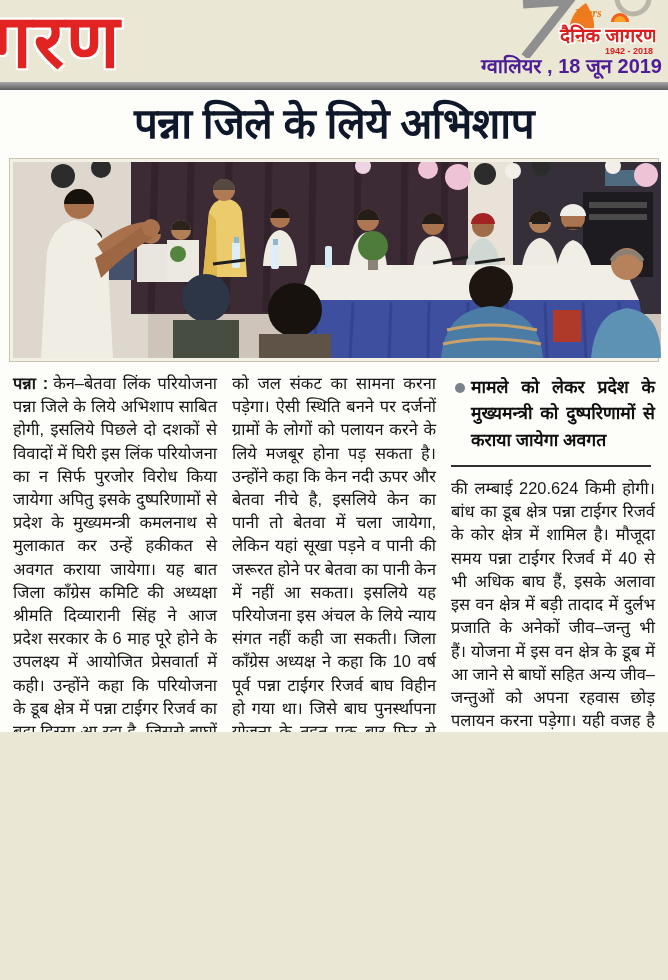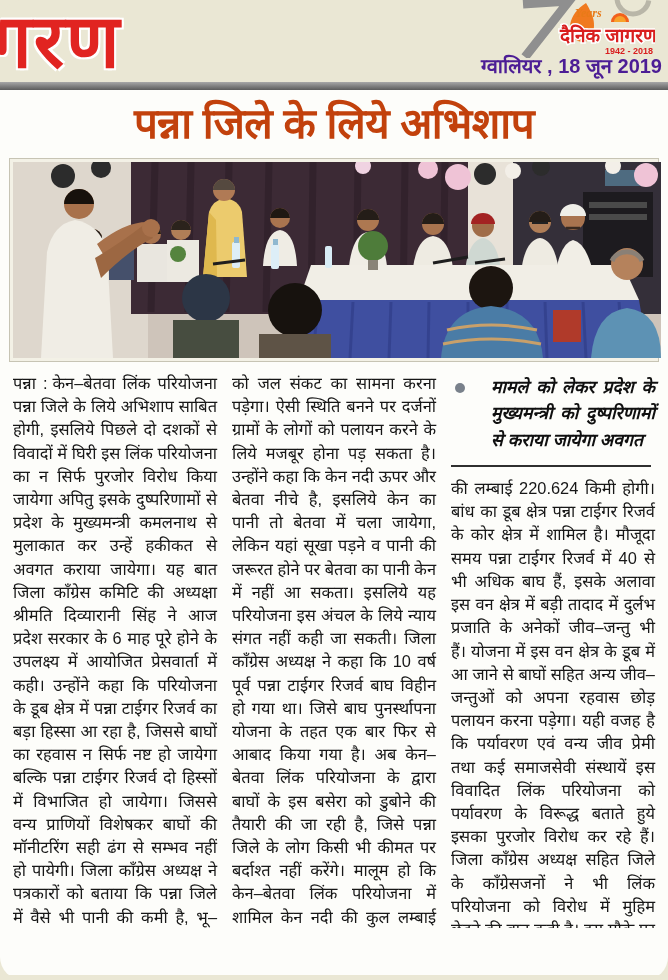--- a/index.html
+++ b/index.html
@@ -1,40 +1,40 @@
 <!DOCTYPE html>
 <html lang="hi"><head>
 <meta charset="utf-8">
 <style>
   html,body{margin:0;padding:0;}
   body{width:668px;height:980px;overflow:hidden;background:#eae7d4;
        font-family:"Liberation Sans","DejaVu Sans",sans-serif;}
-  .page{position:relative;width:668px;height:980px;overflow:hidden;border-radius:23px;}
+  .page{position:relative;width:668px;height:732px;overflow:hidden;}
 
   
   .masthead{position:relative;height:82px;background:#eae7d4;overflow:hidden;}
   .mast-fragment{position:absolute;top:-12px;left:-10px;font-size:74px;font-weight:700;
        color:#e12421;letter-spacing:2px;
        text-shadow:2px 2px 0 #fff,-2px -2px 0 #fff,2px -2px 0 #fff,-2px 2px 0 #fff;}
   .logo-block{position:absolute;top:0;right:13px;width:190px;height:58px;}
   .edition-dateline{position:absolute;top:52px;right:6px;font-size:20px;font-weight:700;color:#4c1d95;}
 
   
   .divider-bar{height:8px;background:linear-gradient(#a7a7a7,#5c5c5c);}
 
   
   .content{background:#fdfdfa;height:885px;}
-  .headline{margin:0;padding:8px 14px 2px;text-align:center;color:#c2410c;
+  .headline{margin:0;padding:8px 14px 2px;text-align:center;color:#0f172a;
        font-size:42px;line-height:1.26;font-weight:700;letter-spacing:-.5px;}
   figure.photo{margin:6px 10px 2px;padding:0;border:3px solid #f3f1e6;
        box-shadow:0 0 0 1px #c7c4b4;line-height:0;}
   .columns{display:flex;gap:15px;padding:9px 13px 0;height:556px;overflow:hidden;}
   .col{flex:1;font-size:16.4px;line-height:1.415;color:#171717;text-align:justify;}
-  .lead-bold{font-weight:400;margin-right:5px;}
-  .highlight{display:flex;gap:26px;padding:2px 0 0 4px;font-style:italic;}
+  .lead-bold{font-weight:700;margin-right:5px;}
+  .highlight{display:flex;gap:6px;padding:2px 0 0 4px;}
   .highlight .bullet{flex:0 0 auto;width:10px;height:10px;border-radius:50%;
        background:#79818b;margin-top:9px;}
   .highlight p{margin:0;font-size:17.6px;font-weight:700;line-height:1.5;color:#101010;}
   .rule{border:none;border-top:2px solid #2f2f2f;margin:12px 4px 10px 0;}
 </style>
 </head>
 <body>
 
 <div class="page">
 

